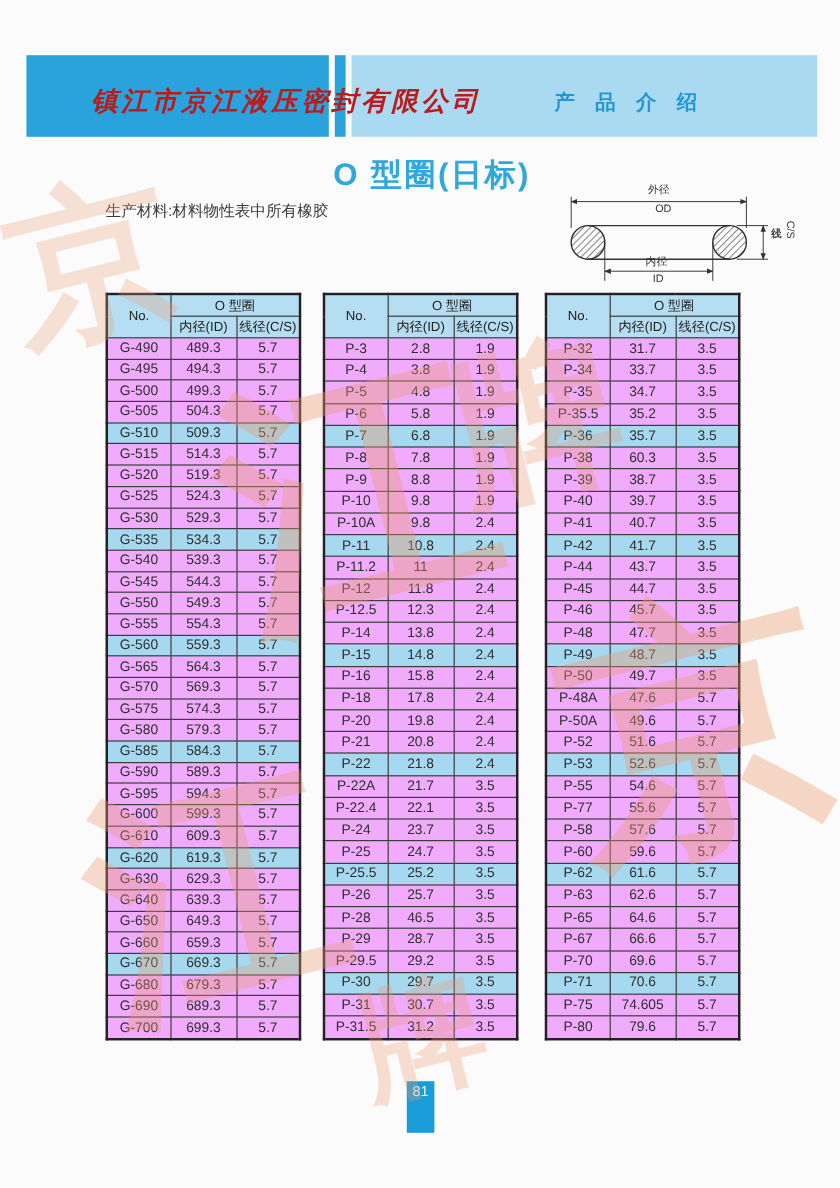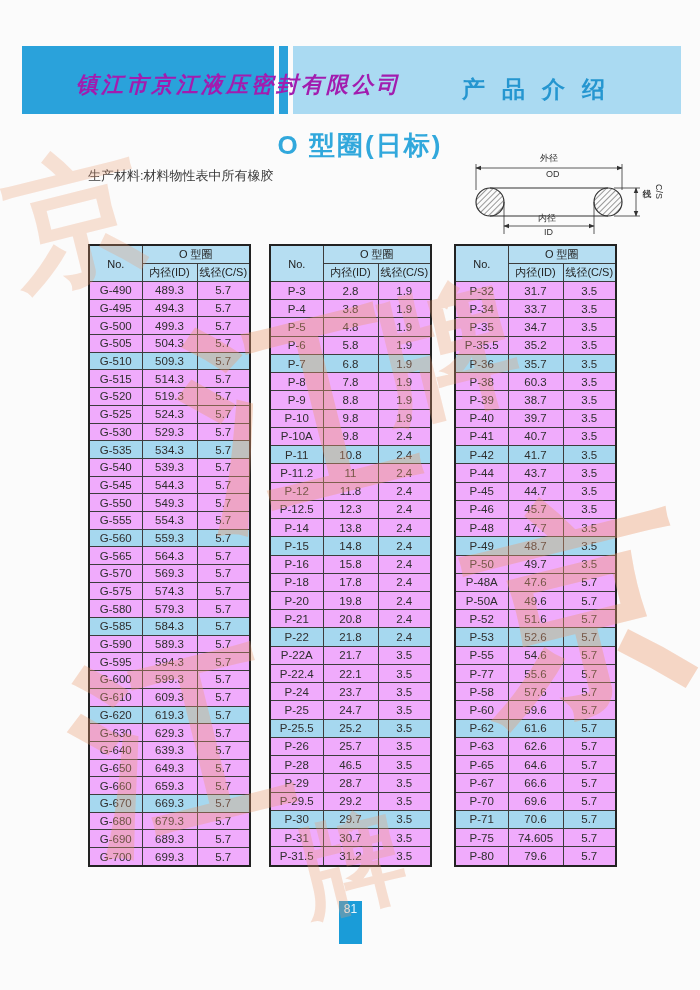--- a/index.html
+++ b/index.html
@@ -4,23 +4,23 @@
 <style>
   html,body{margin:0;padding:0;}
   body{width:700px;height:990px;background:#fbfbfb;font-family:"Liberation Sans",sans-serif;overflow:hidden;}
   #page{position:relative;width:700px;height:990px;background:#fbfbfb;}
 
   
   .band-dark{position:absolute;left:22px;top:46px;width:252px;height:68px;background:#2aa2db;}
   .band-stripe{position:absolute;left:279px;top:46px;width:9px;height:68px;background:#2aa2db;}
   .band-light{position:absolute;left:293px;top:46px;width:388px;height:68px;background:#aadaf2;}
   .company-name{position:absolute;left:76px;top:70px;font-family:"DejaVu Serif",serif;font-style:italic;
-    font-weight:700;font-size:22px;letter-spacing:3px;color:#a21caf;white-space:nowrap;z-index:3;}
+    font-weight:700;font-size:22px;letter-spacing:3px;color:#b91c1c;white-space:nowrap;z-index:3;}
   .section-title{position:absolute;left:462px;top:74px;font-family:"DejaVu Serif",serif;font-weight:700;
-    font-size:23px;letter-spacing:17px;color:#2596d0;white-space:nowrap;z-index:3;}
+    font-size:17px;letter-spacing:17px;color:#2596d0;white-space:nowrap;z-index:3;}
 
   .page-title{position:absolute;left:0;top:128px;width:720px;text-align:center;font-size:26px;
     font-weight:700;color:#31a8dc;letter-spacing:2px;z-index:3;}
 
   .info-block{position:absolute;left:88px;top:167px;font-size:13px;line-height:17.5px;color:#3b3b3b;z-index:3;}
 
   
   .diagram{position:absolute;left:474px;top:156px;width:200px;height:88px;z-index:3;}
   .diagram svg{position:absolute;left:0;top:0;}
   .dlabel{position:absolute;font-size:9px;color:#333;white-space:nowrap;}

